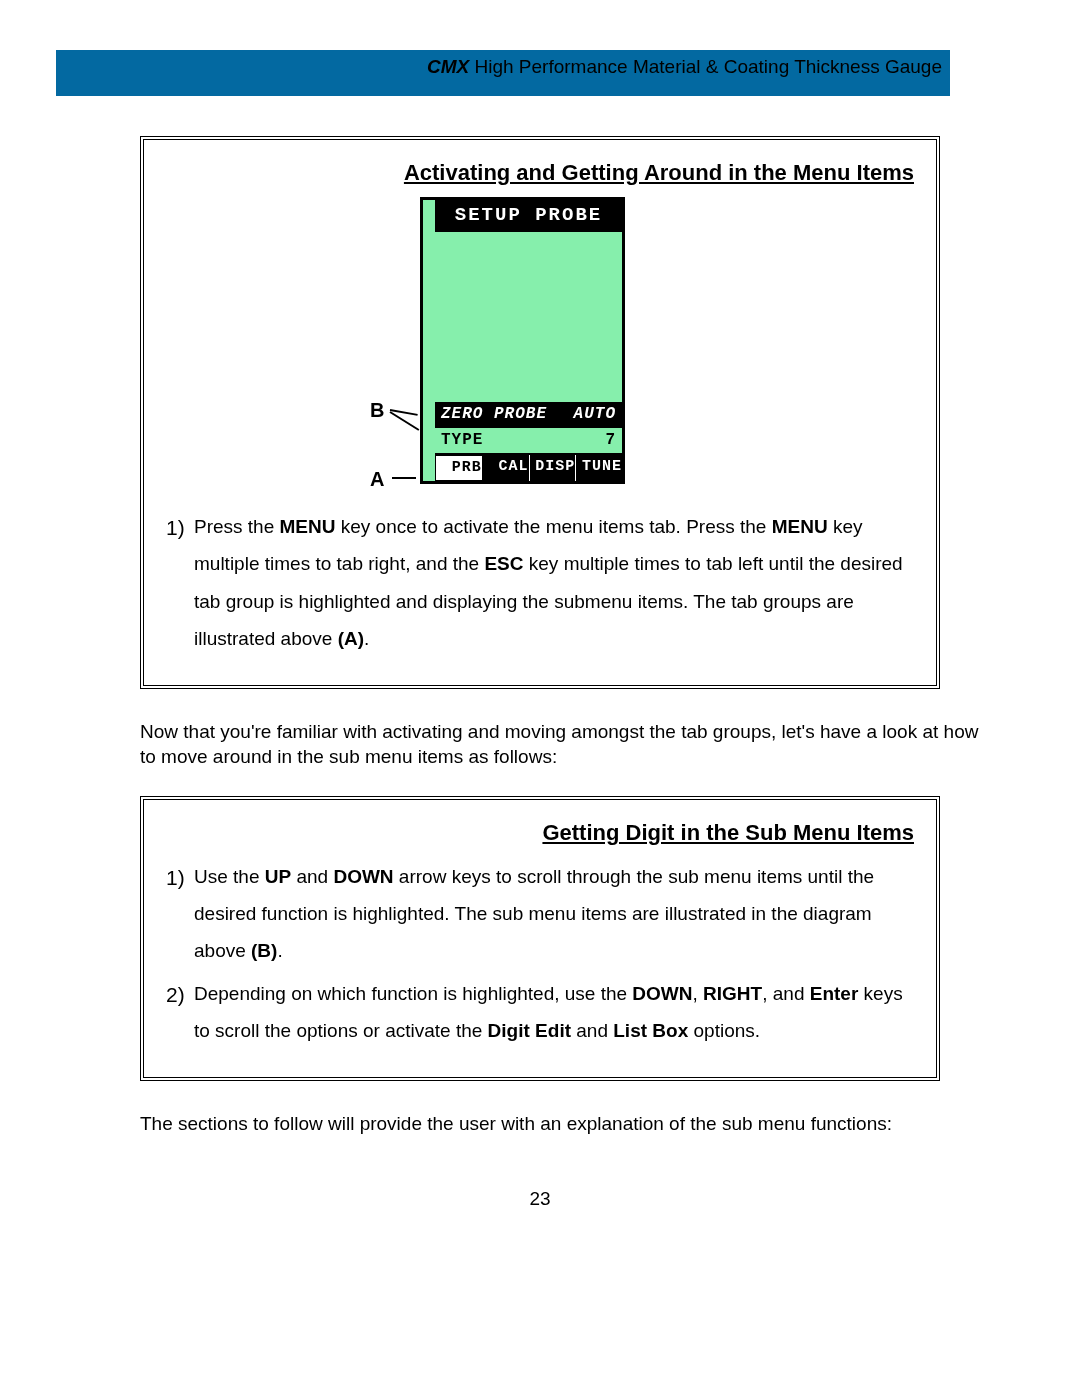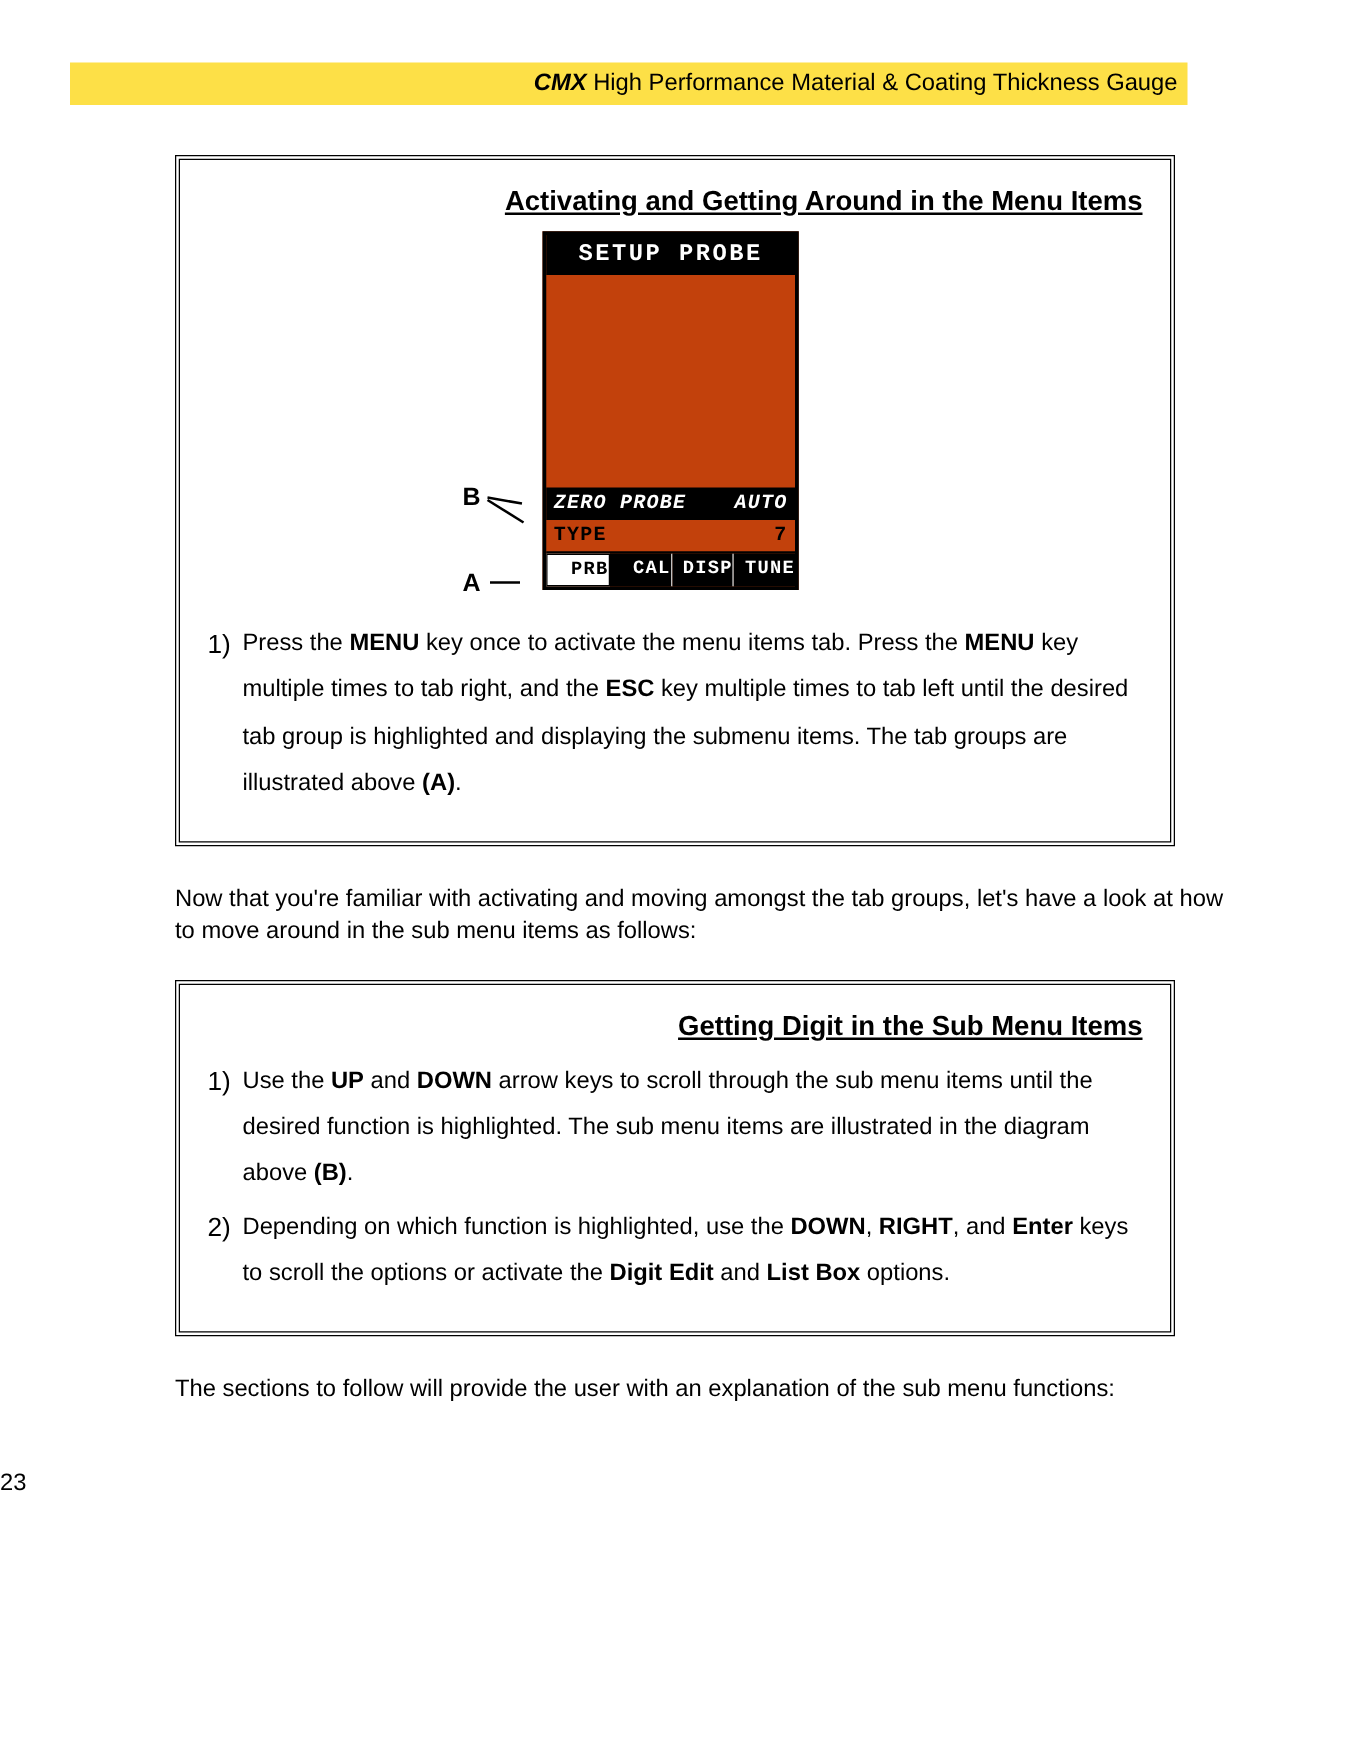--- a/index.html
+++ b/index.html
@@ -7,23 +7,23 @@
     font-family: Arial, Helvetica, sans-serif;
     background: #fff;
     width: 1080px;
     margin: 0 auto;
     padding: 50px 0 40px 0;
     font-size: 19px;
     color: #000;
     line-height: 1.35;
   }
   .header-bar {
-    background: #fde047;
+    background: #0369a1;
     margin: 0 130px 40px 56px;
-    padding: 4px 8px 4px 8px;
+    padding: 4px 8px 16px 8px;
     text-align: right;
     font-size: 19px;
   }
   .header-bar .bold-italic { font-weight: bold; font-style: italic; }
   .dbox {
     border: 4px double #000;
     margin: 0 140px 30px 140px;
     padding: 18px 22px 22px 22px;
   }
   .dbox-title {
@@ -49,25 +49,26 @@
   .line-b1, .line-b2, .line-a {
     position: absolute;
     background: #000;
   }
   .line-b1 { left: -20px; top: 212px; width: 28px; height: 2px; transform: rotate(10deg); transform-origin: left center;}
   .line-b2 { left: -20px; top: 214px; width: 34px; height: 2px; transform: rotate(32deg); transform-origin: left center;}
   .line-a  { left: -18px; top: 280px; width: 24px; height: 2px; }
   .lcd {
     width: 205px;
     border: 3px solid #000;
-    background: #c2410c;
+    background: #86efac;
     font-family: "Courier New", monospace;
     font-weight: bold;
     font-size: 17px;
-    margin-left: 24px;
+    margin-left: 10px;
+    padding-left: 12px;
   }
   .lcd-title {
     background: #000;
     color: #fff;
     letter-spacing: 2px;
     padding: 3px 0;
     text-align: center;
     font-size: 19px;
   }
   .lcd-blank { height: 170px; }
@@ -104,21 +105,21 @@
     font-size: 19px;
   }
   .step .num { width: 28px; flex-shrink: 0; font-size: 21px;}
   .step .txt { flex: 1; }
   .para {
     margin: 0 88px 26px 140px;
     font-size: 19px;
     line-height: 1.35;
   }
   .pagenum {
-    text-align: left;
+    text-align: center;
     margin-top: 50px;
     font-size: 19px;
   }
 </style>
 </head>
 <body>
 
 <div class="header-bar">
   <span class="bold-italic">CMX</span><span> High Performance Material &amp; Coating Thickness Gauge</span>
 </div>

